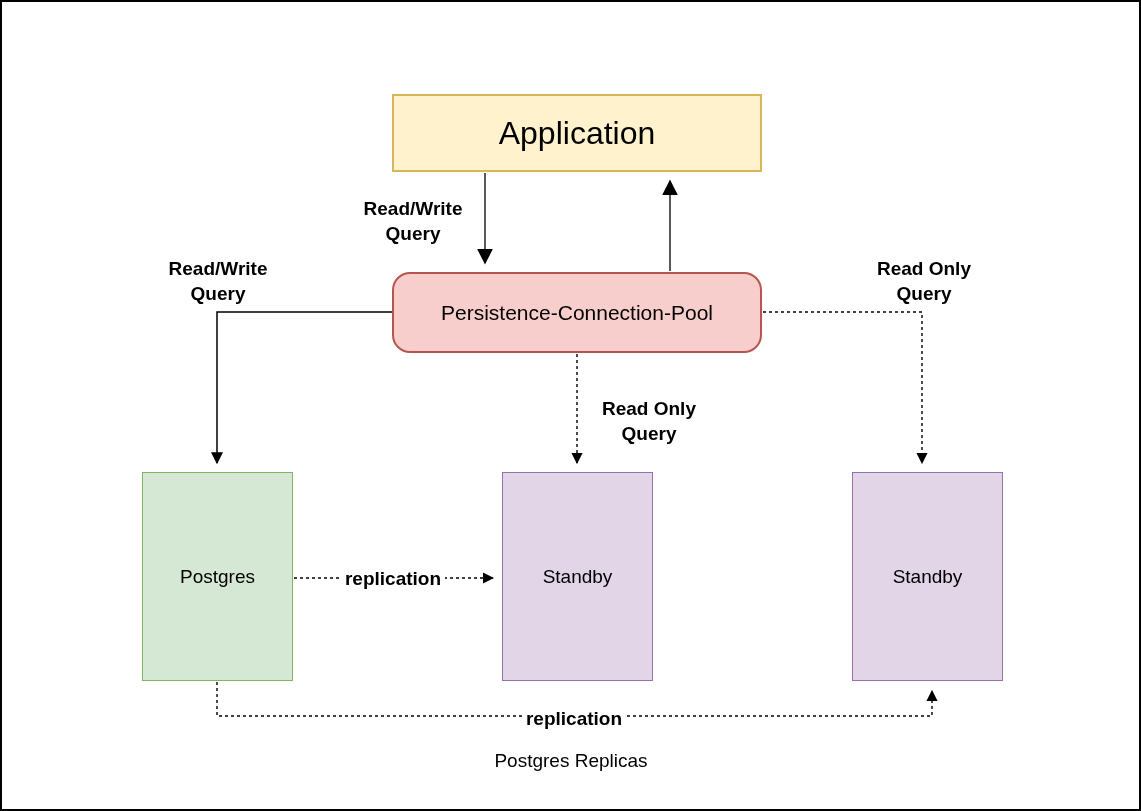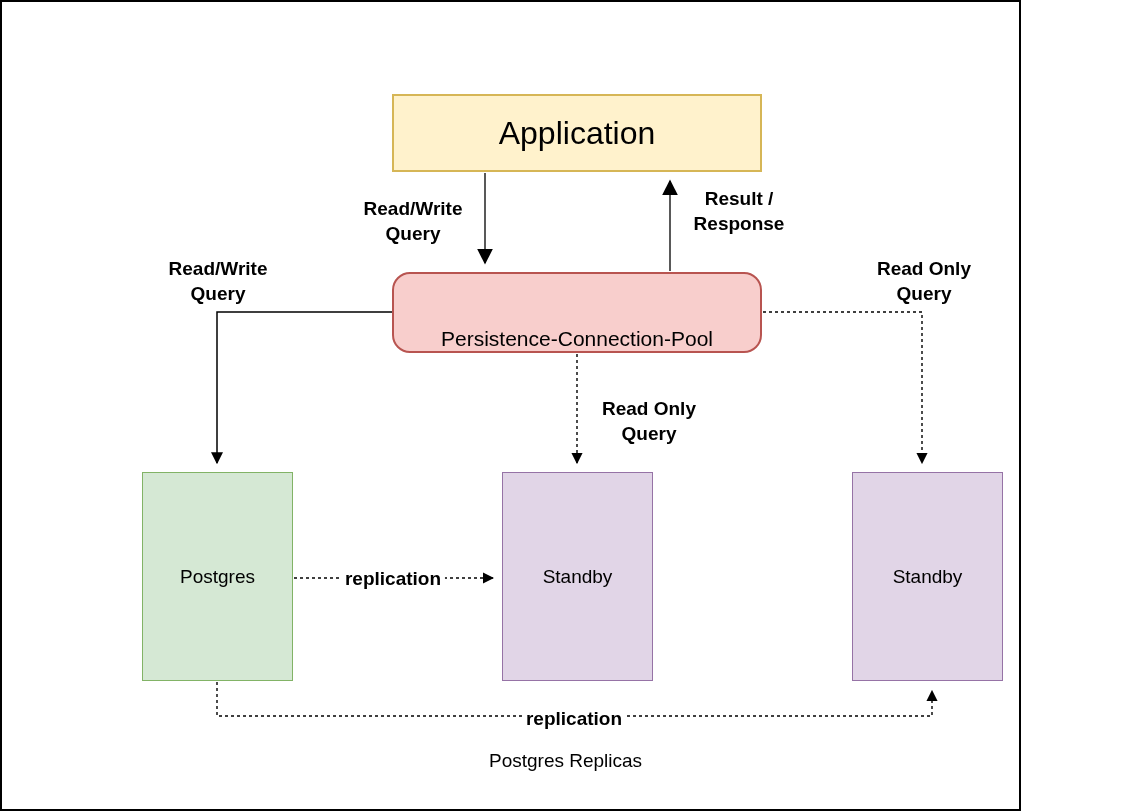--- a/index.html
+++ b/index.html
@@ -1,18 +1,18 @@
 <!DOCTYPE html>
 <html style="--application-fill: #FFF2CC; --application-border: #D6B656; --pool-fill: #F8CECC; --pool-border: #B85450; --primary-fill: #D5E8D4; --primary-border: #82B366; --standby-fill: #E1D5E7; --standby-border: #9673A6; --edge-color: #000000; --edge-soft-color: #595959;"><head>
 <meta charset="utf-8">
 <style>
   html,body{margin:0;padding:0;background:#fff;}
   #canvas{
     position:relative;
-    width:1021px;height:811px;
+    width:1141px;height:811px;
     box-sizing:border-box;
     border:2px solid #000;
     background:#fff;
     font-family:"Liberation Sans", sans-serif;
     overflow:hidden;
   }
   .node{
     position:absolute;
     box-sizing:border-box;
     display:flex;align-items:center;justify-content:center;
@@ -24,21 +24,20 @@
     background:var(--application-fill);
     border:2px solid var(--application-border);
     font-size:32px;
   }
   .node-pool{
     left:390px;top:270px;width:370px;height:81px;
     background:var(--pool-fill);
     border:2px solid var(--pool-border);
     border-radius:18px;
     font-size:21px;
-    align-items:flex-end;
   }
   .node-primary{
     left:140px;top:470px;width:151px;height:209px;
     background:var(--primary-fill);
     border:1.5px solid var(--primary-border);
     font-size:19px;
   }
   .node-standby-mid{
     left:500px;top:470px;width:151px;height:209px;
     background:var(--standby-fill);
@@ -68,21 +67,22 @@
     transform:translate(-50%,-50%);
     background:#fff;padding:0 4px;white-space:nowrap;
   }
   .lbl-rep-2{
     left:572px;top:716px;
     transform:translate(-50%,-50%);
     background:#fff;padding:0 4px;white-space:nowrap;
   }
   .caption{
     position:absolute;
-    left:487px;top:748px;width:200px;
+    left:469px;top:748px;width:200px;
+    text-align:center;
     font-size:19px;color:#000;
   }
   #edges-svg{position:absolute;left:0;top:0;width:1141px;height:811px;pointer-events:none;}
   .edge-solid{stroke:var(--edge-color);stroke-width:1.5;fill:none;}
   .edge-solid-soft{stroke:var(--edge-soft-color);stroke-width:2;fill:none;}
   .edge-dashed{stroke:var(--edge-color);stroke-width:1.4;fill:none;stroke-dasharray:3 3;}
 </style>
 </head>
 <body>
 
@@ -125,21 +125,20 @@
   <div class="node node-standby-mid">
     <span>Standby</span>
   </div>
 
   <div class="node node-standby-right">
     <span>Standby</span>
   </div>
 
   <div class="edge-label lbl-rw-top">Read/Write Query</div>
 
-  <div class="edge-label lbl-result">Result / Response</div>
 
   <div class="edge-label lbl-rw-left">Read/Write Query</div>
 
   <div class="edge-label lbl-ro-mid">Read Only Query</div>
 
   <div class="edge-label lbl-ro-right">Read Only Query</div>
 
   <div class="edge-label lbl-rep-1">replication</div>
 
   <div class="edge-label lbl-rep-2">replication</div>

